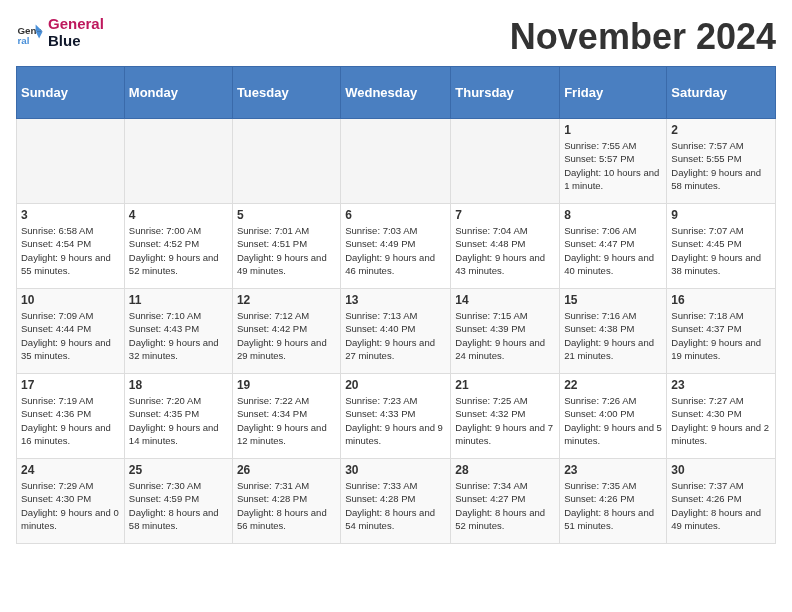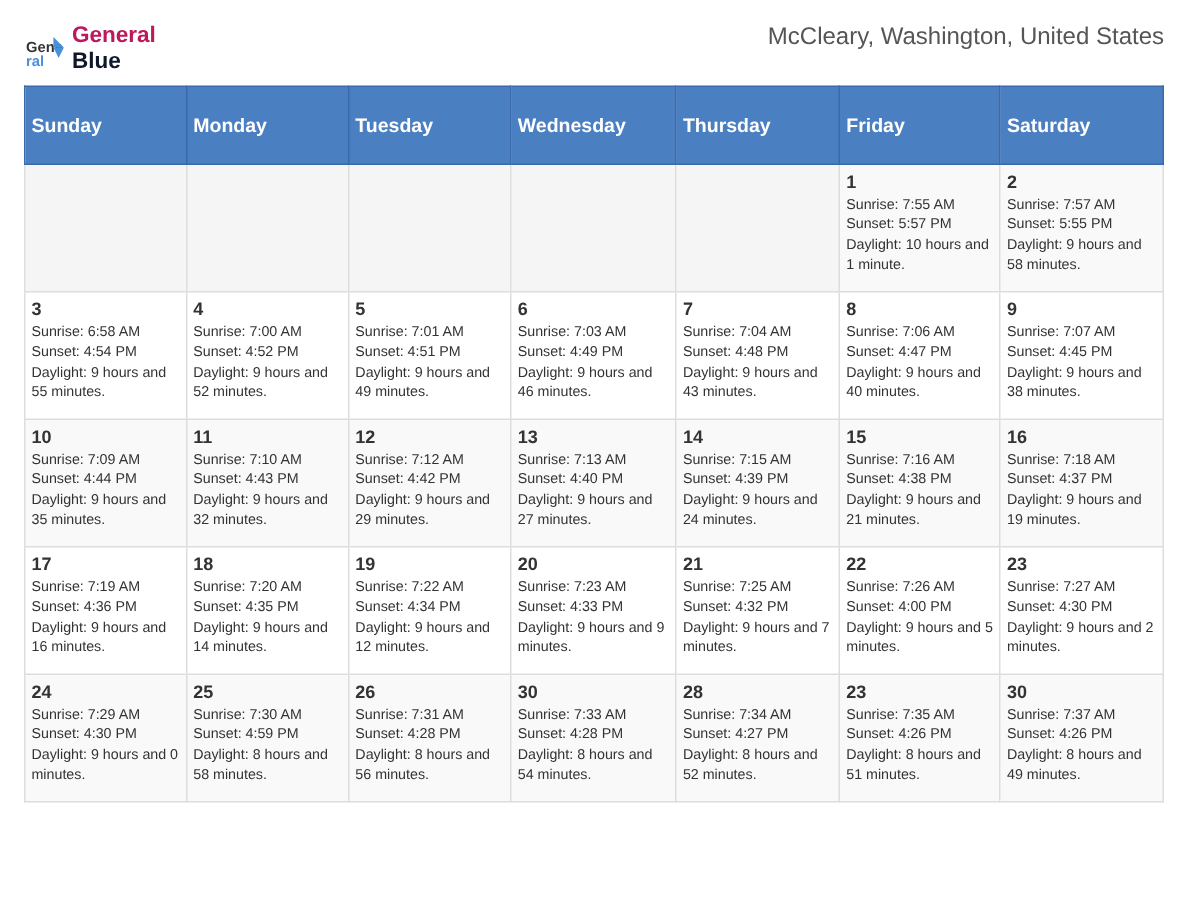--- a/index.html
+++ b/index.html
@@ -88,21 +88,21 @@
       <text x="2" y="36" font-size="14" font-weight="bold" fill="#4a90d9">ral</text>
       <polygon points="28,8 38,18 28,18" fill="#4a90d9"></polygon>
       <polygon points="28,18 38,18 33,28" fill="#4a90d9"></polygon>
     </svg>
     <div>
       <div style="font-size:15px;font-weight:bold;color:#be185d;line-height:1.1;">General</div>
       <div style="font-size:15px;font-weight:bold;color:#0f172a;line-height:1.1;">Blue</div>
     </div>
   </div>
   <div class="title-area">
-    <div class="location-title">McCleary, Washington, United States</div>
+    <div class="month-title">November 2024</div>
   </div>
 </div>
 
 <table>
   <thead>
     <tr id="header-row">
     <th>Sunday</th>
         <th>Monday</th>
         <th>Tuesday</th>
         <th>Wednesday</th>

